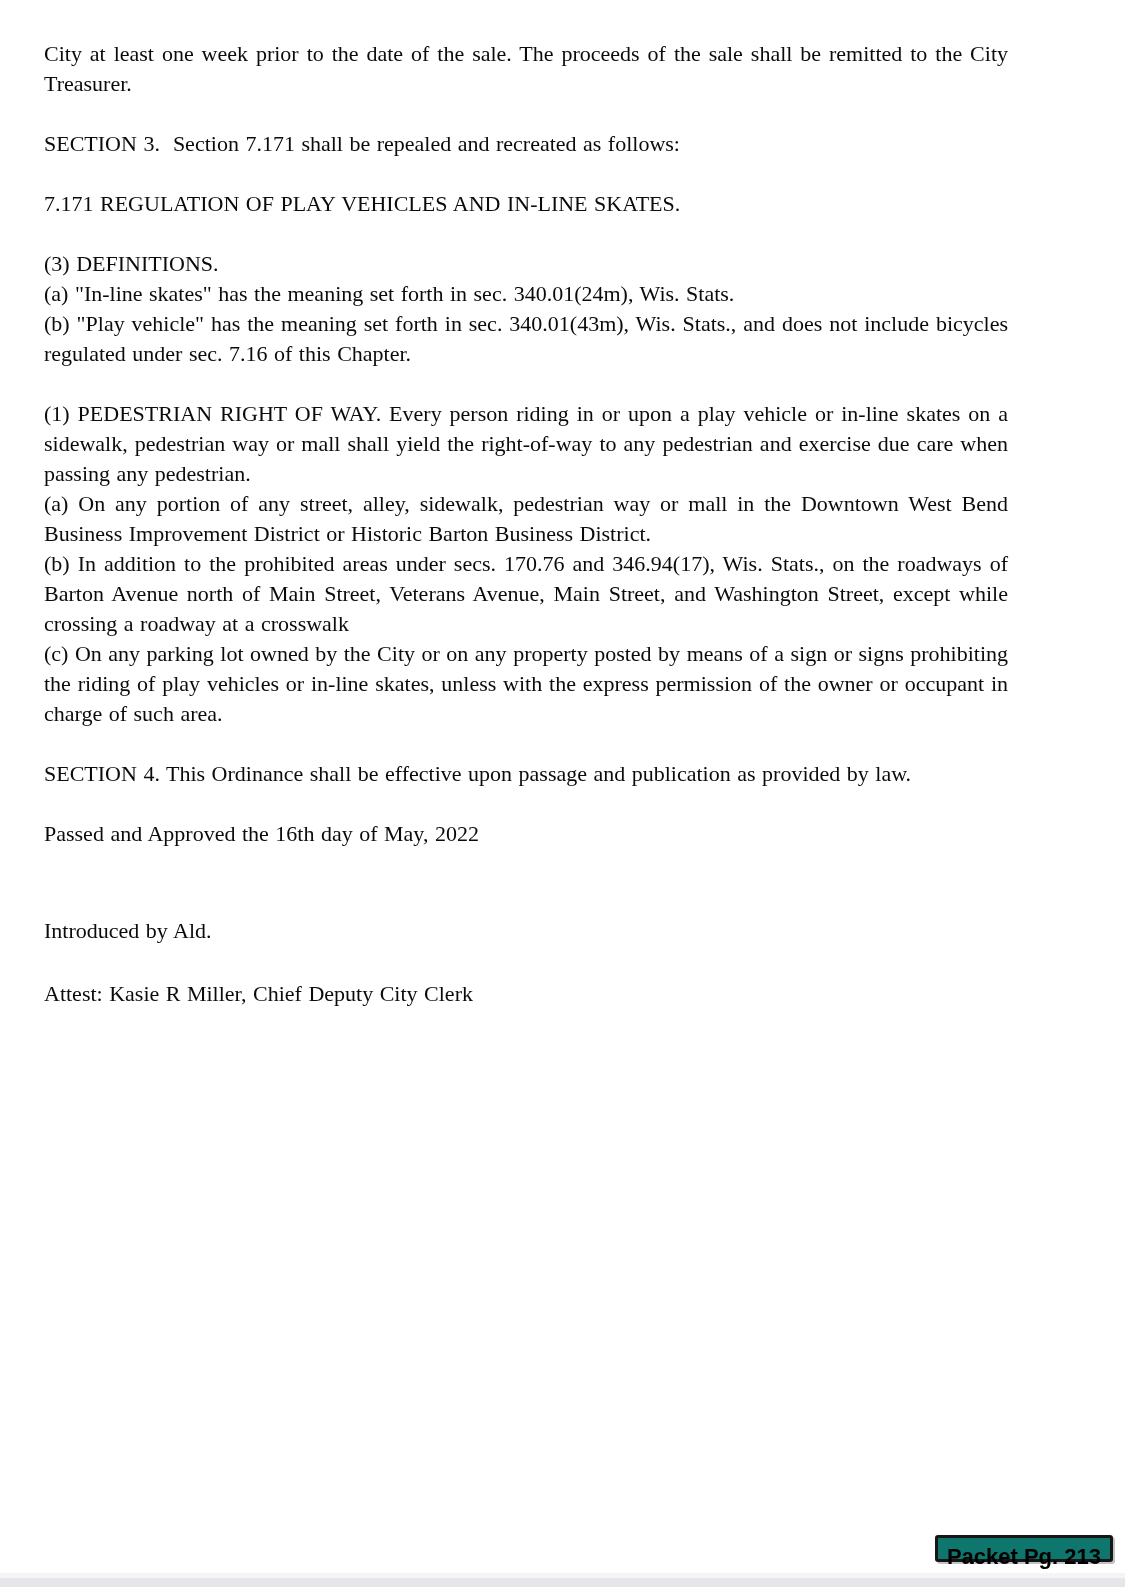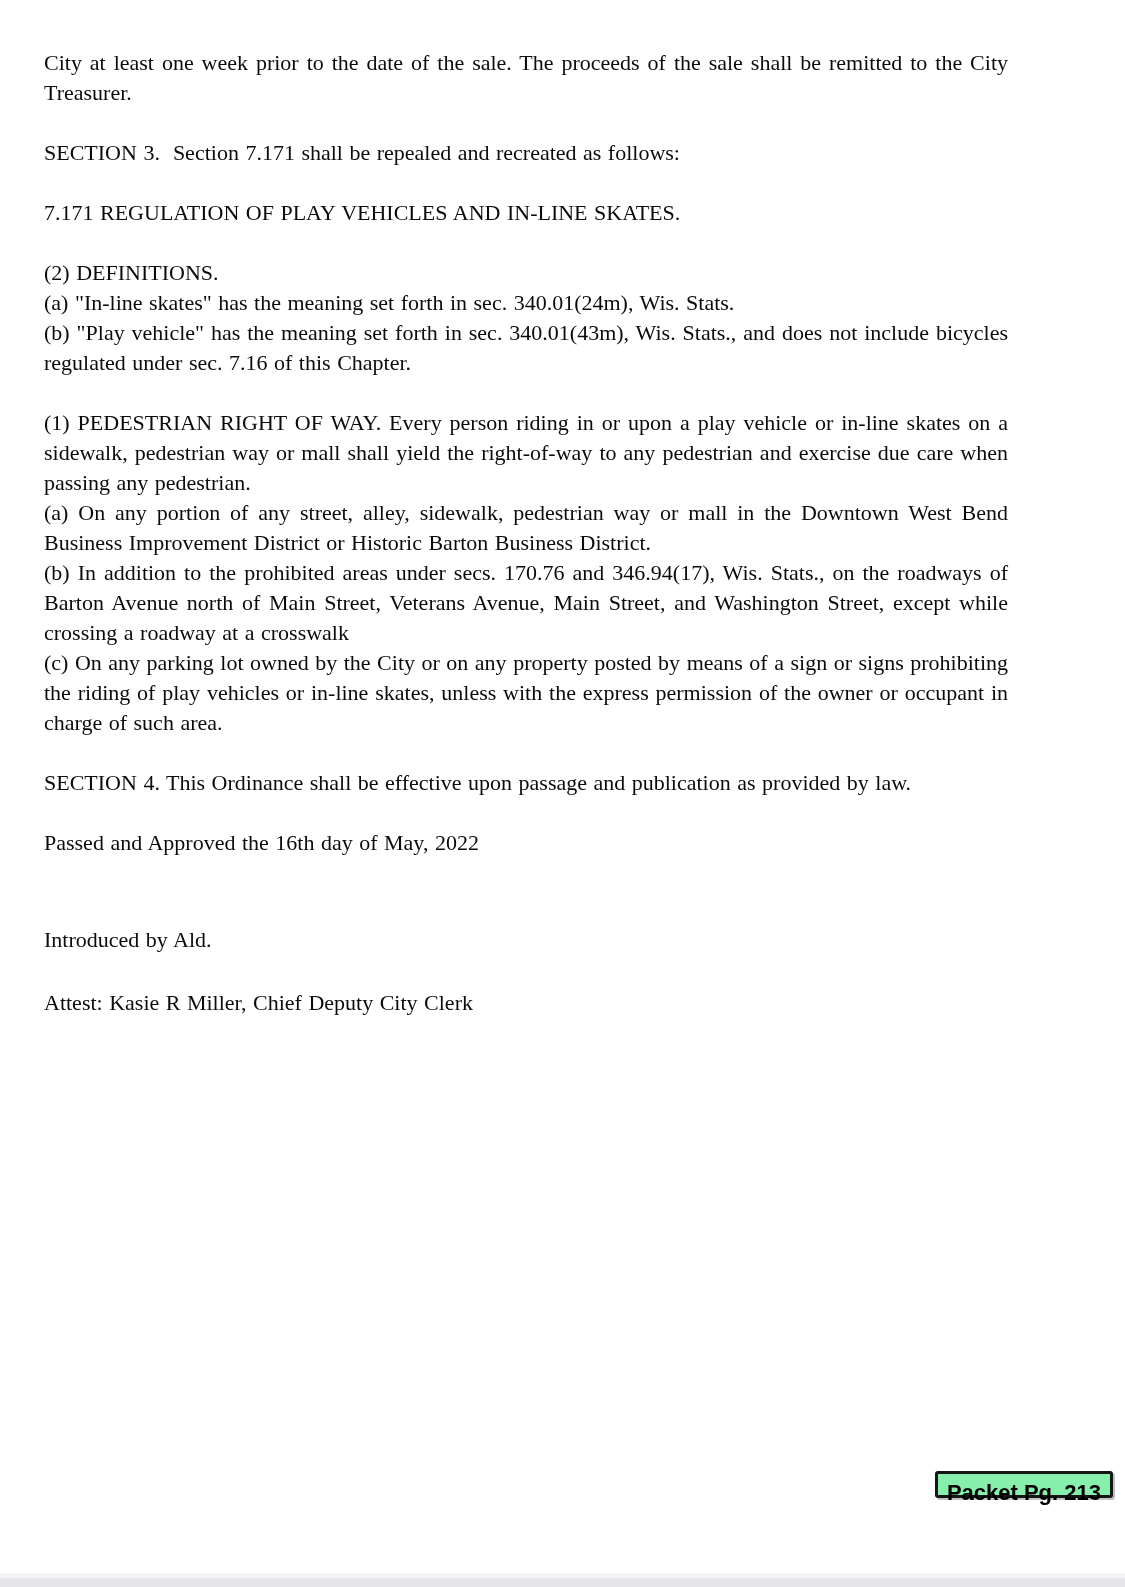--- a/index.html
+++ b/index.html
@@ -10,21 +10,21 @@
     width: 1125px;
     height: 1587px;
     background: #ffffff;
     position: relative;
     overflow: hidden;
     font-family: "Liberation Serif", serif;
     color: #0b0b0b;
   }
   .doc {
     position: absolute;
-    top: 13px;
+    top: 4px;
     left: 44px;
     width: 964px;
     padding-top: 35px;
     font-size: 22px;
     line-height: 30px;
     word-spacing: 1px;
   }
   .doc p {
     margin: 30px 0 0 0;
   }
@@ -34,25 +34,25 @@
   .j  { text-align: justify; }
   .r  { text-align: right; }
   .m0        { margin-top: 0 !important; }
   .m-intro   { margin-top: 67px !important; }
   .m-sig     { margin-top: 59px !important; }
   .m-attest  { margin-top: 33px !important; }
   .m-approve { margin-top: 63px !important; }
 
   .packet-badge {
     position: absolute;
-    top: 1471px;
+    top: 1535px;
     right: 12px;
     height: 27px;
     box-sizing: border-box;
-    background: #86efac;
+    background: #0f766e;
     border: 3px solid #161616;
     border-radius: 3px;
     padding: 3px 9px 0 9px;
     font-family: "Liberation Sans", sans-serif;
     font-weight: bold;
     font-size: 22px;
     line-height: 32px;
     color: #000000;
     box-shadow: 2px 2px 0 rgba(80,80,85,0.35);
     white-space: nowrap;
@@ -75,21 +75,21 @@
     background: #e5e5ea;
   }
 </style>
 </head>
 <body>
 
 <div class="doc">
   <p class="first i1 j">City at least one week prior to the date of the sale. The proceeds of the sale shall be remitted to the City Treasurer.</p>
   <p class="">SECTION 3.&nbsp; Section 7.171 shall be repealed and recreated as follows:</p>
   <p class="i1">7.171 REGULATION OF PLAY VEHICLES AND IN-LINE SKATES.</p>
-  <p class="i1">(2) DEFINITIONS.</p>
+  <p class="i1">(3) DEFINITIONS.</p>
   <p class="i2 m0">(a) "In-line skates" has the meaning set forth in sec. 340.01(24m), Wis. Stats.</p>
   <p class="i2 m0 j">(b) "Play vehicle" has the meaning set forth in sec. 340.01(43m), Wis. Stats., and does not include bicycles regulated under sec. 7.16 of this Chapter.</p>
   <p class="i1 j">(1) PEDESTRIAN RIGHT OF WAY. Every person riding in or upon a play vehicle or in-line skates on a sidewalk, pedestrian way or mall shall yield the right-of-way to any pedestrian and exercise due care when passing any pedestrian.</p>
   <p class="i2 m0 j">(a) On any portion of any street, alley, sidewalk, pedestrian way or mall in the Downtown West Bend Business Improvement District or Historic Barton Business District.</p>
   <p class="i2 m0 j">(b) In addition to the prohibited areas under secs. 170.76 and 346.94(17), Wis. Stats., on the roadways of Barton Avenue north of Main Street, Veterans Avenue, Main Street, and Washington Street, except while crossing a roadway at a crosswalk</p>
   <p class="i2 m0 j">(c) On any parking lot owned by the City or on any property posted by means of a sign or signs prohibiting the riding of play vehicles or in-line skates, unless with the express permission of the owner or occupant in charge of such area.</p>
   <p class="">SECTION 4. This Ordinance shall be effective upon passage and publication as provided by law.</p>
   <p class="">Passed and Approved the 16th day of May, 2022</p>
   <p class="m-intro">Introduced by Ald.</p>
   <p class="m-attest">Attest: Kasie R Miller, Chief Deputy City Clerk</p>

